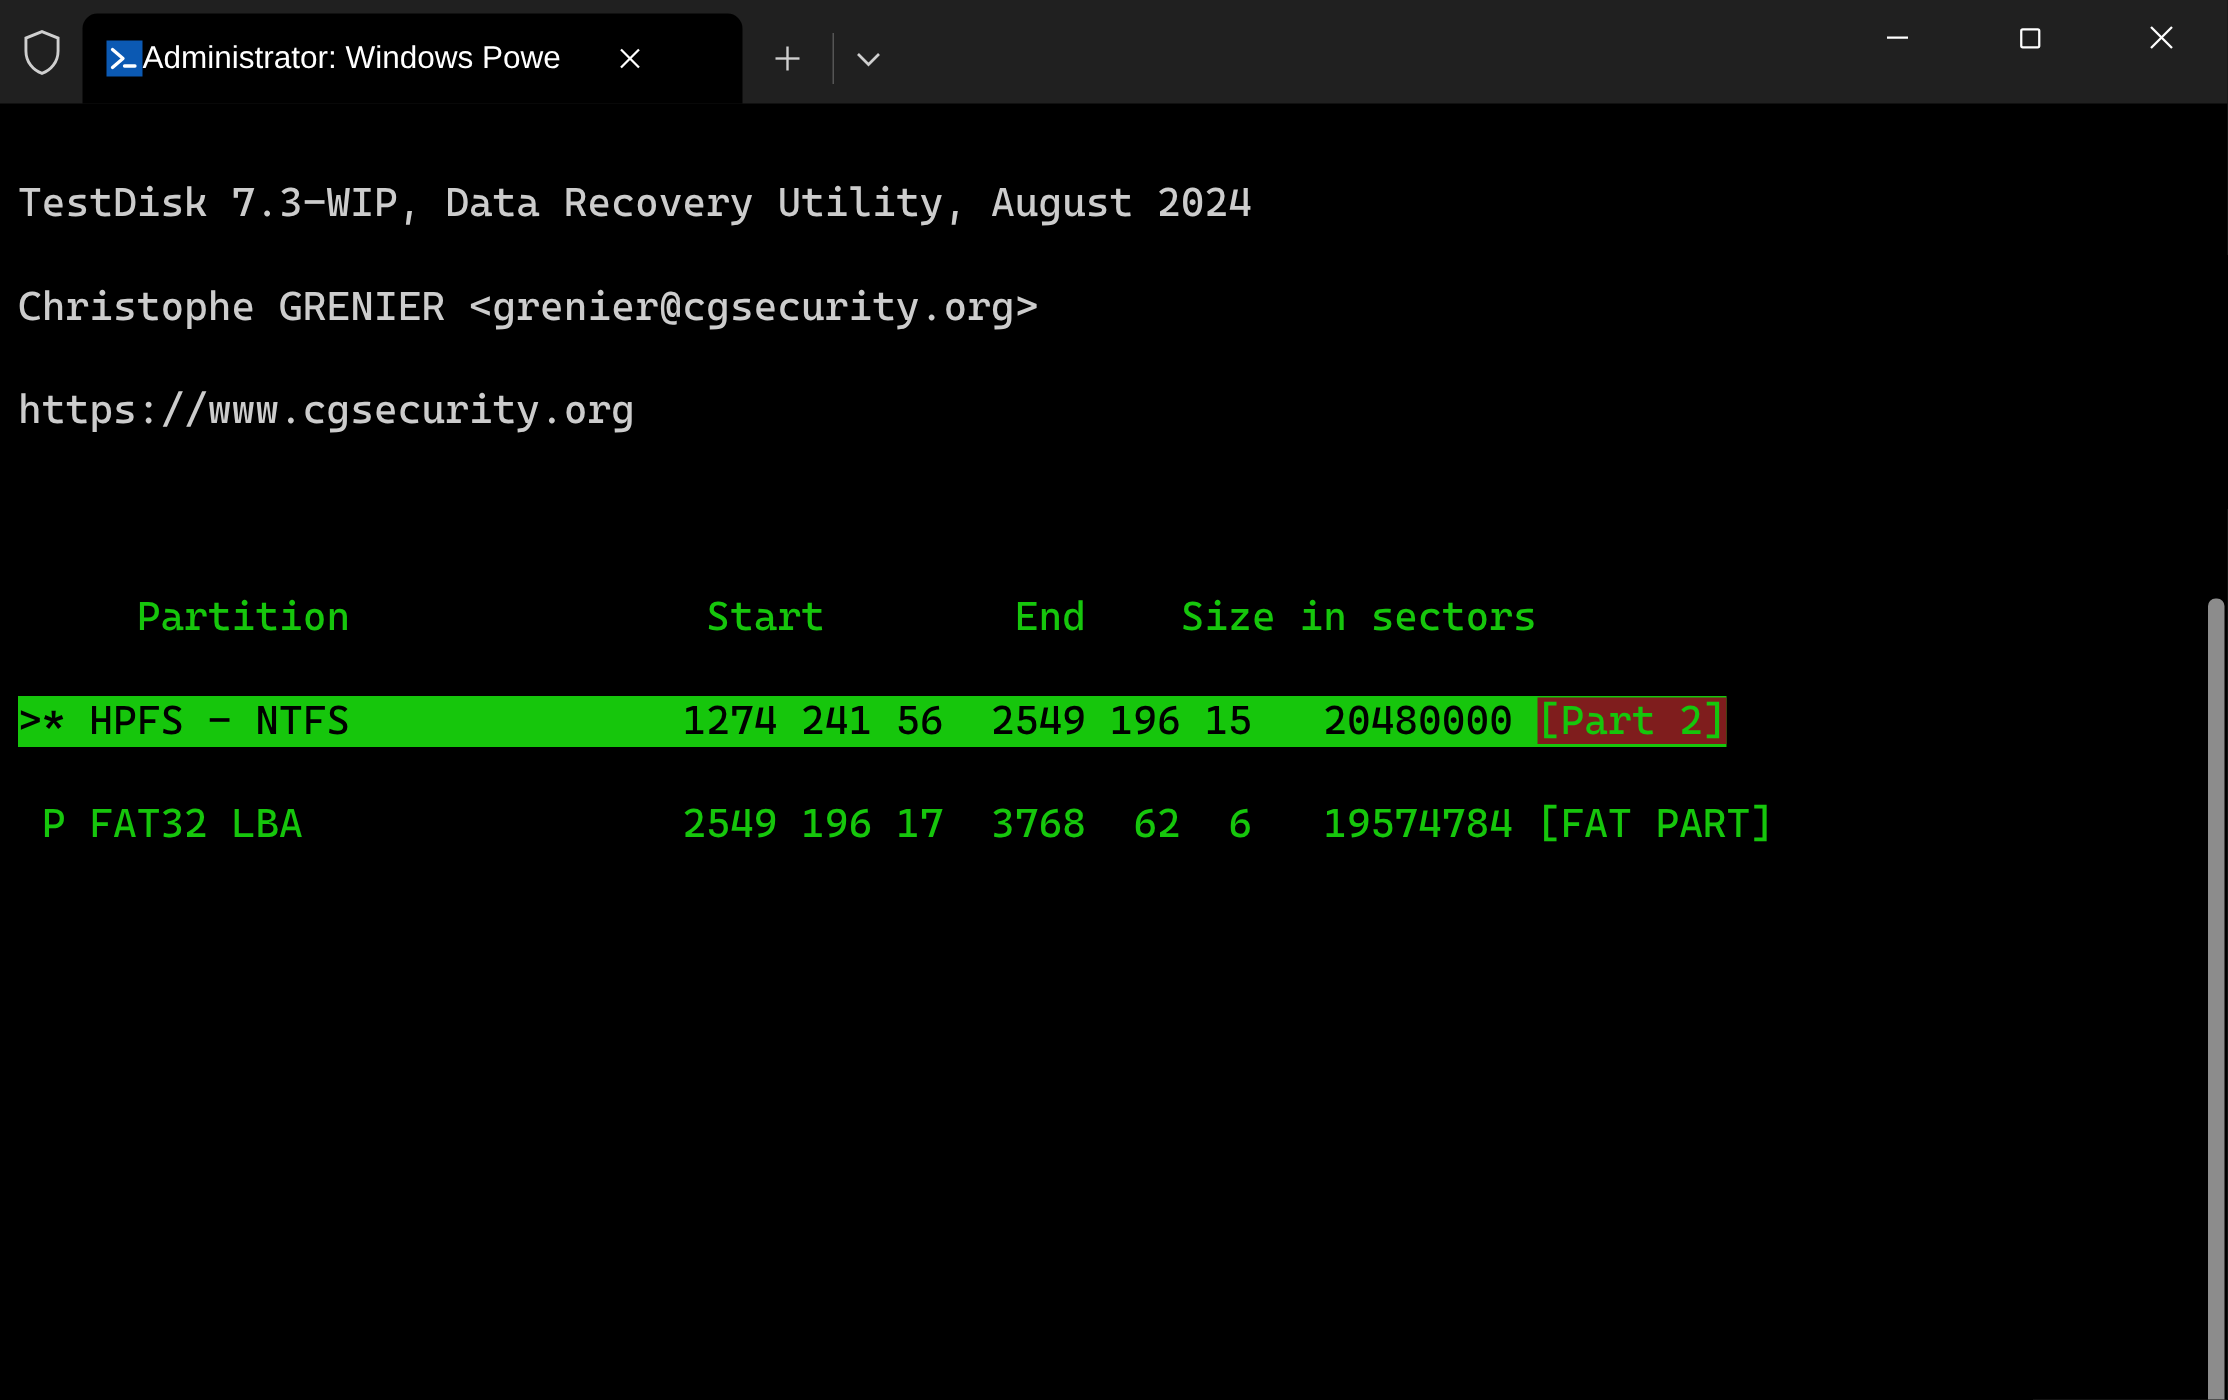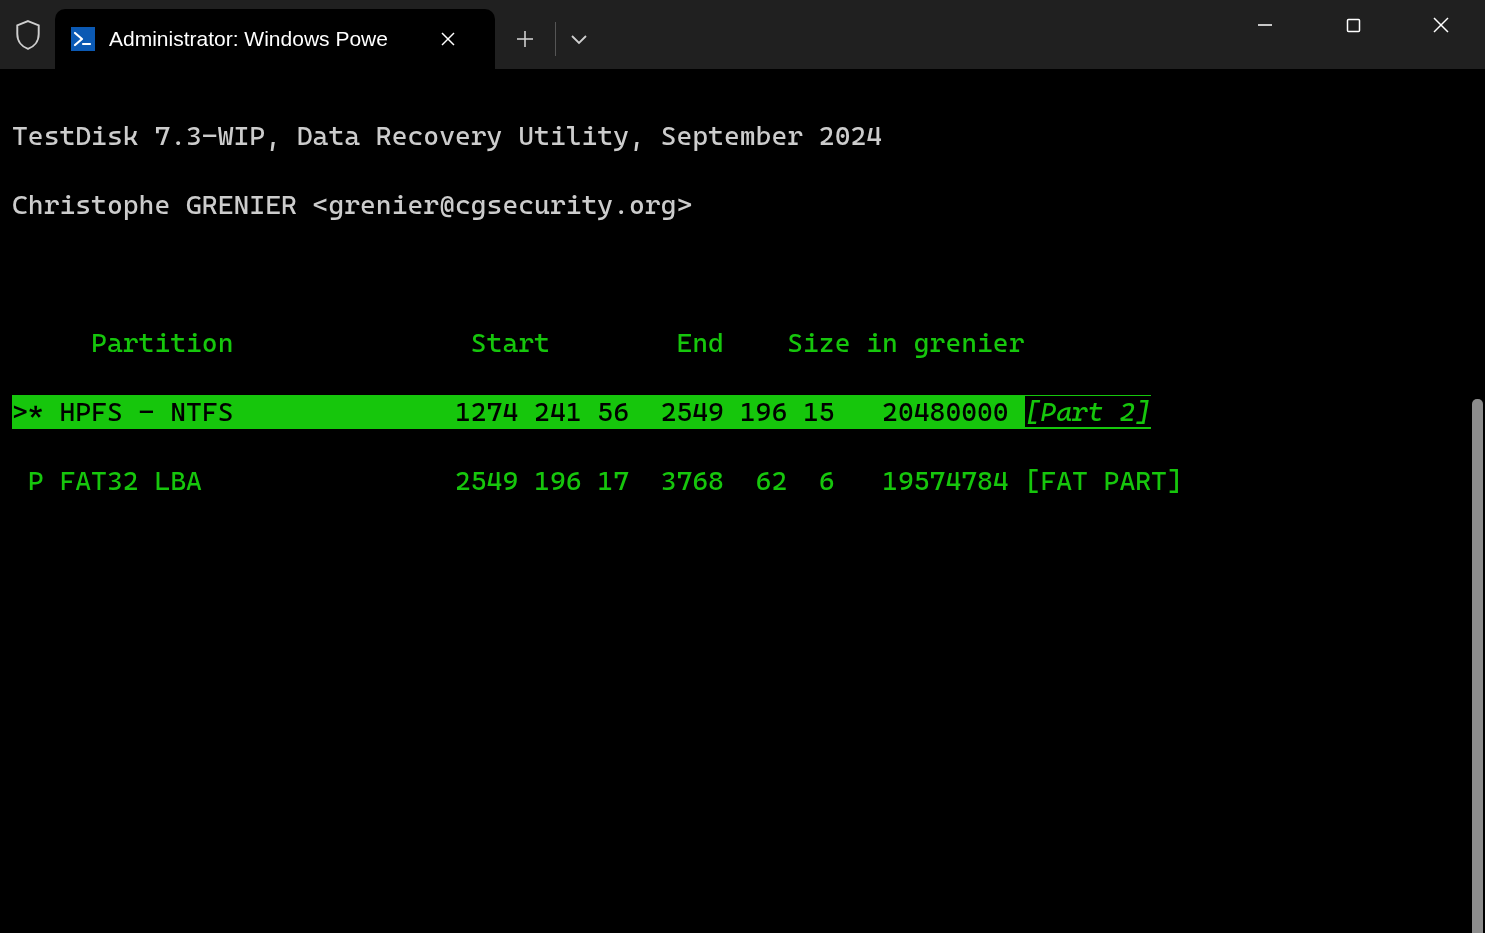--- a/index.html
+++ b/index.html
@@ -19,21 +19,21 @@
     justify-content: center;
   }
   .tab {
     background: #000000;
     height: 60px;
     margin-top: 9px;
     border-radius: 10px 10px 0 0;
     display: flex;
     align-items: center;
     padding: 0 18px 0 16px;
-    gap: 14px;
+    gap: 0;
     min-width: 440px;
   }
   .tab-icon {
     width: 24px;
     height: 24px;
     background: #0b59b3;
     display: flex;
     align-items: center;
     justify-content: center;
   }
@@ -111,23 +111,22 @@
     white-space: pre;
   }
   .line { white-space: pre; }
   .green { color: #16c60c; }
   .hl-row {
     background: #16c60c;
     color: #000000;
     display: inline-block;
   }
   .hl-label {
-    background: #000000;
+    background: #7f1d1d;
     color: #16c60c;
-    font-style: italic;
   }
   .scrollbar {
     position: absolute;
     right: 2px;
     top: 330px;
     width: 11px;
     height: 560px;
     background: #8c8c8c;
     border-radius: 5px;
   }
@@ -182,24 +181,25 @@
     <div class="win-btn">
       <svg width="18" height="18" viewBox="0 0 18 18">
         <line x1="2" y1="2" x2="16" y2="16" stroke="#ffffff" stroke-width="1.5"></line>
         <line x1="16" y1="2" x2="2" y2="16" stroke="#ffffff" stroke-width="1.5"></line>
       </svg>
     </div>
   </div>
 </div>
 
 <div class="terminal">
-<div class="line">TestDisk 7.3-WIP, Data Recovery Utility, September 2024</div>
+<div class="line">TestDisk 7.3-WIP, Data Recovery Utility, August 2024</div>
 <div class="line">Christophe GRENIER &lt;grenier@cgsecurity.org&gt;</div>
-<div class="line">&nbsp;</div>
-<div class="line green">     Partition               Start        End    Size in grenier</div>
+<div class="line">https://www.cgsecurity.org</div>
+<div class="line">&nbsp;</div>
+<div class="line green">     Partition               Start        End    Size in sectors</div>
 <div class="line"><span class="hl-row"><span>&gt;* HPFS - NTFS              1274 241 56  2549 196 15   20480000 </span><span class="hl-label">[Part 2]</span></span></div>
 <div class="line green"> P FAT32 LBA                2549 196 17  3768  62  6   19574784 [FAT PART]</div>
 <div class="line">&nbsp;</div>
 <div class="line">&nbsp;</div>
 <div class="line">&nbsp;</div>
 <div class="line">&nbsp;</div>
 
 
 
 

